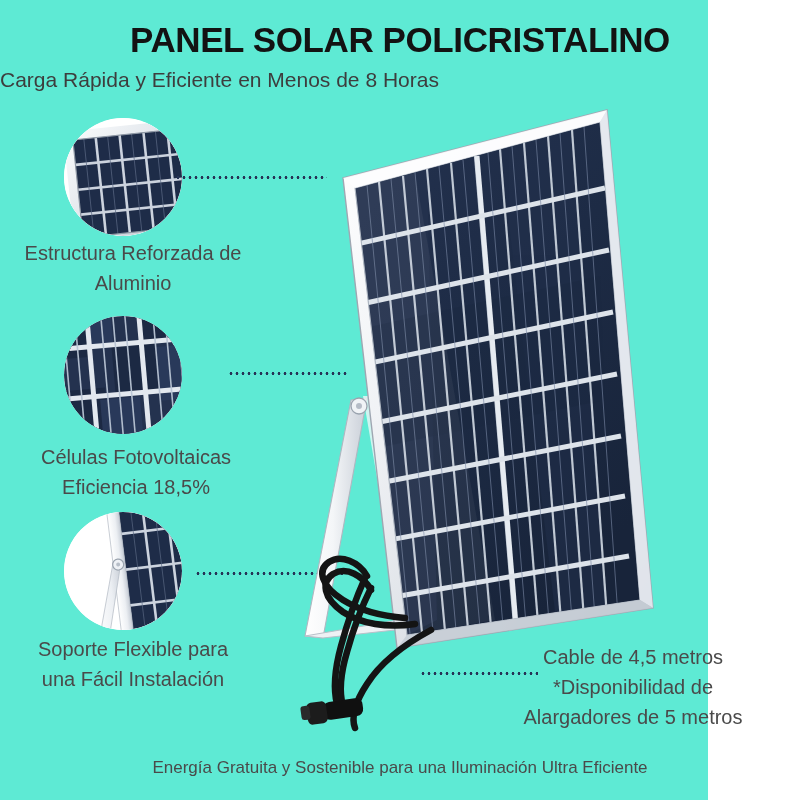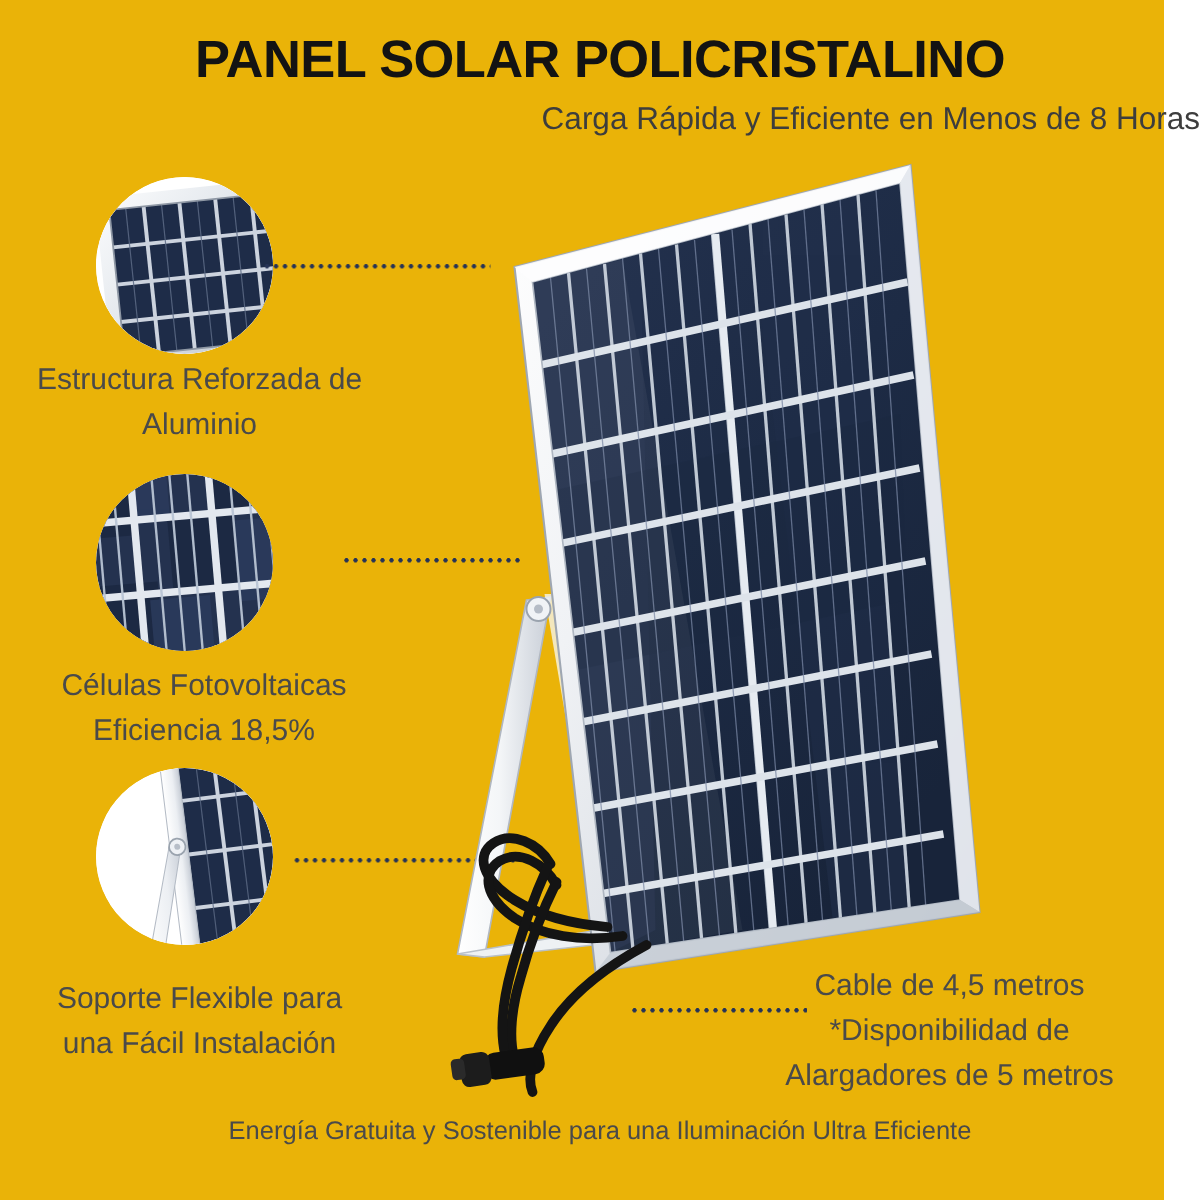--- a/index.html
+++ b/index.html
@@ -6,56 +6,56 @@
   * { box-sizing: border-box; }
   html, body {
     margin: 0; padding: 0;
     width: 800px; height: 800px;
     background: #ffffff;
     font-family: "Liberation Sans", sans-serif;
     overflow: hidden;
   }
   #infographic {
     position: relative;
-    width: 776px; height: 800px;
-    background: #eab308;
+    width: 708px; height: 800px;
+    background: #5eead4;
   }
 
   
   .title {
     position: absolute;
     top: 20px; left: 0; width: 800px;
     text-align: center;
     font-size: 35px;
     font-weight: bold;
     letter-spacing: -0.4px;
     color: #131313;
     font-family: "Liberation Sans", sans-serif;
   }
   .subtitle {
     position: absolute;
     top: 68px; left: 0; width: 800px;
-    text-align: right;
+    text-align: left;
     font-size: 21px;
     font-weight: 400;
     color: #3d3d3d;
   }
 
   
   .callout-label {
     position: absolute;
     text-align: center;
     font-size: 20px;
     line-height: 1.5;
     color: #4a4a4a;
     white-space: pre-line;
   }
   #label-frame   { top: 238px; left: 8px;  width: 250px; }
   #label-cells   { top: 442px; left: 11px;  width: 250px; }
-  #label-stand   { top: 651px; left: 8px;  width: 250px; }
+  #label-stand   { top: 634px; left: 8px;  width: 250px; }
   #label-cable   { top: 642px; left: 508px; width: 250px; }
 
   
   .leader {
     position: absolute;
     height: 3px;
     background-image: radial-gradient(circle, #263356 1.3px, rgba(255,255,255,0) 1.6px);
     background-size: 6px 3px;
     background-repeat: repeat-x;
   }
@@ -81,21 +81,21 @@
   #product {
     position: absolute;
     top: 100px; left: 255px;
     width: 460px; height: 640px;
   }
   #product svg { display: block; width: 460px; height: 640px; }
 
   
   .footer {
     position: absolute;
-    bottom: 36px; left: 0; width: 800px;
+    bottom: 22px; left: 0; width: 800px;
     text-align: center;
     font-size: 17px;
     color: #4a4a4a;
   }
 </style>
 </head>
 <body>
 
 <div id="infographic">
 

